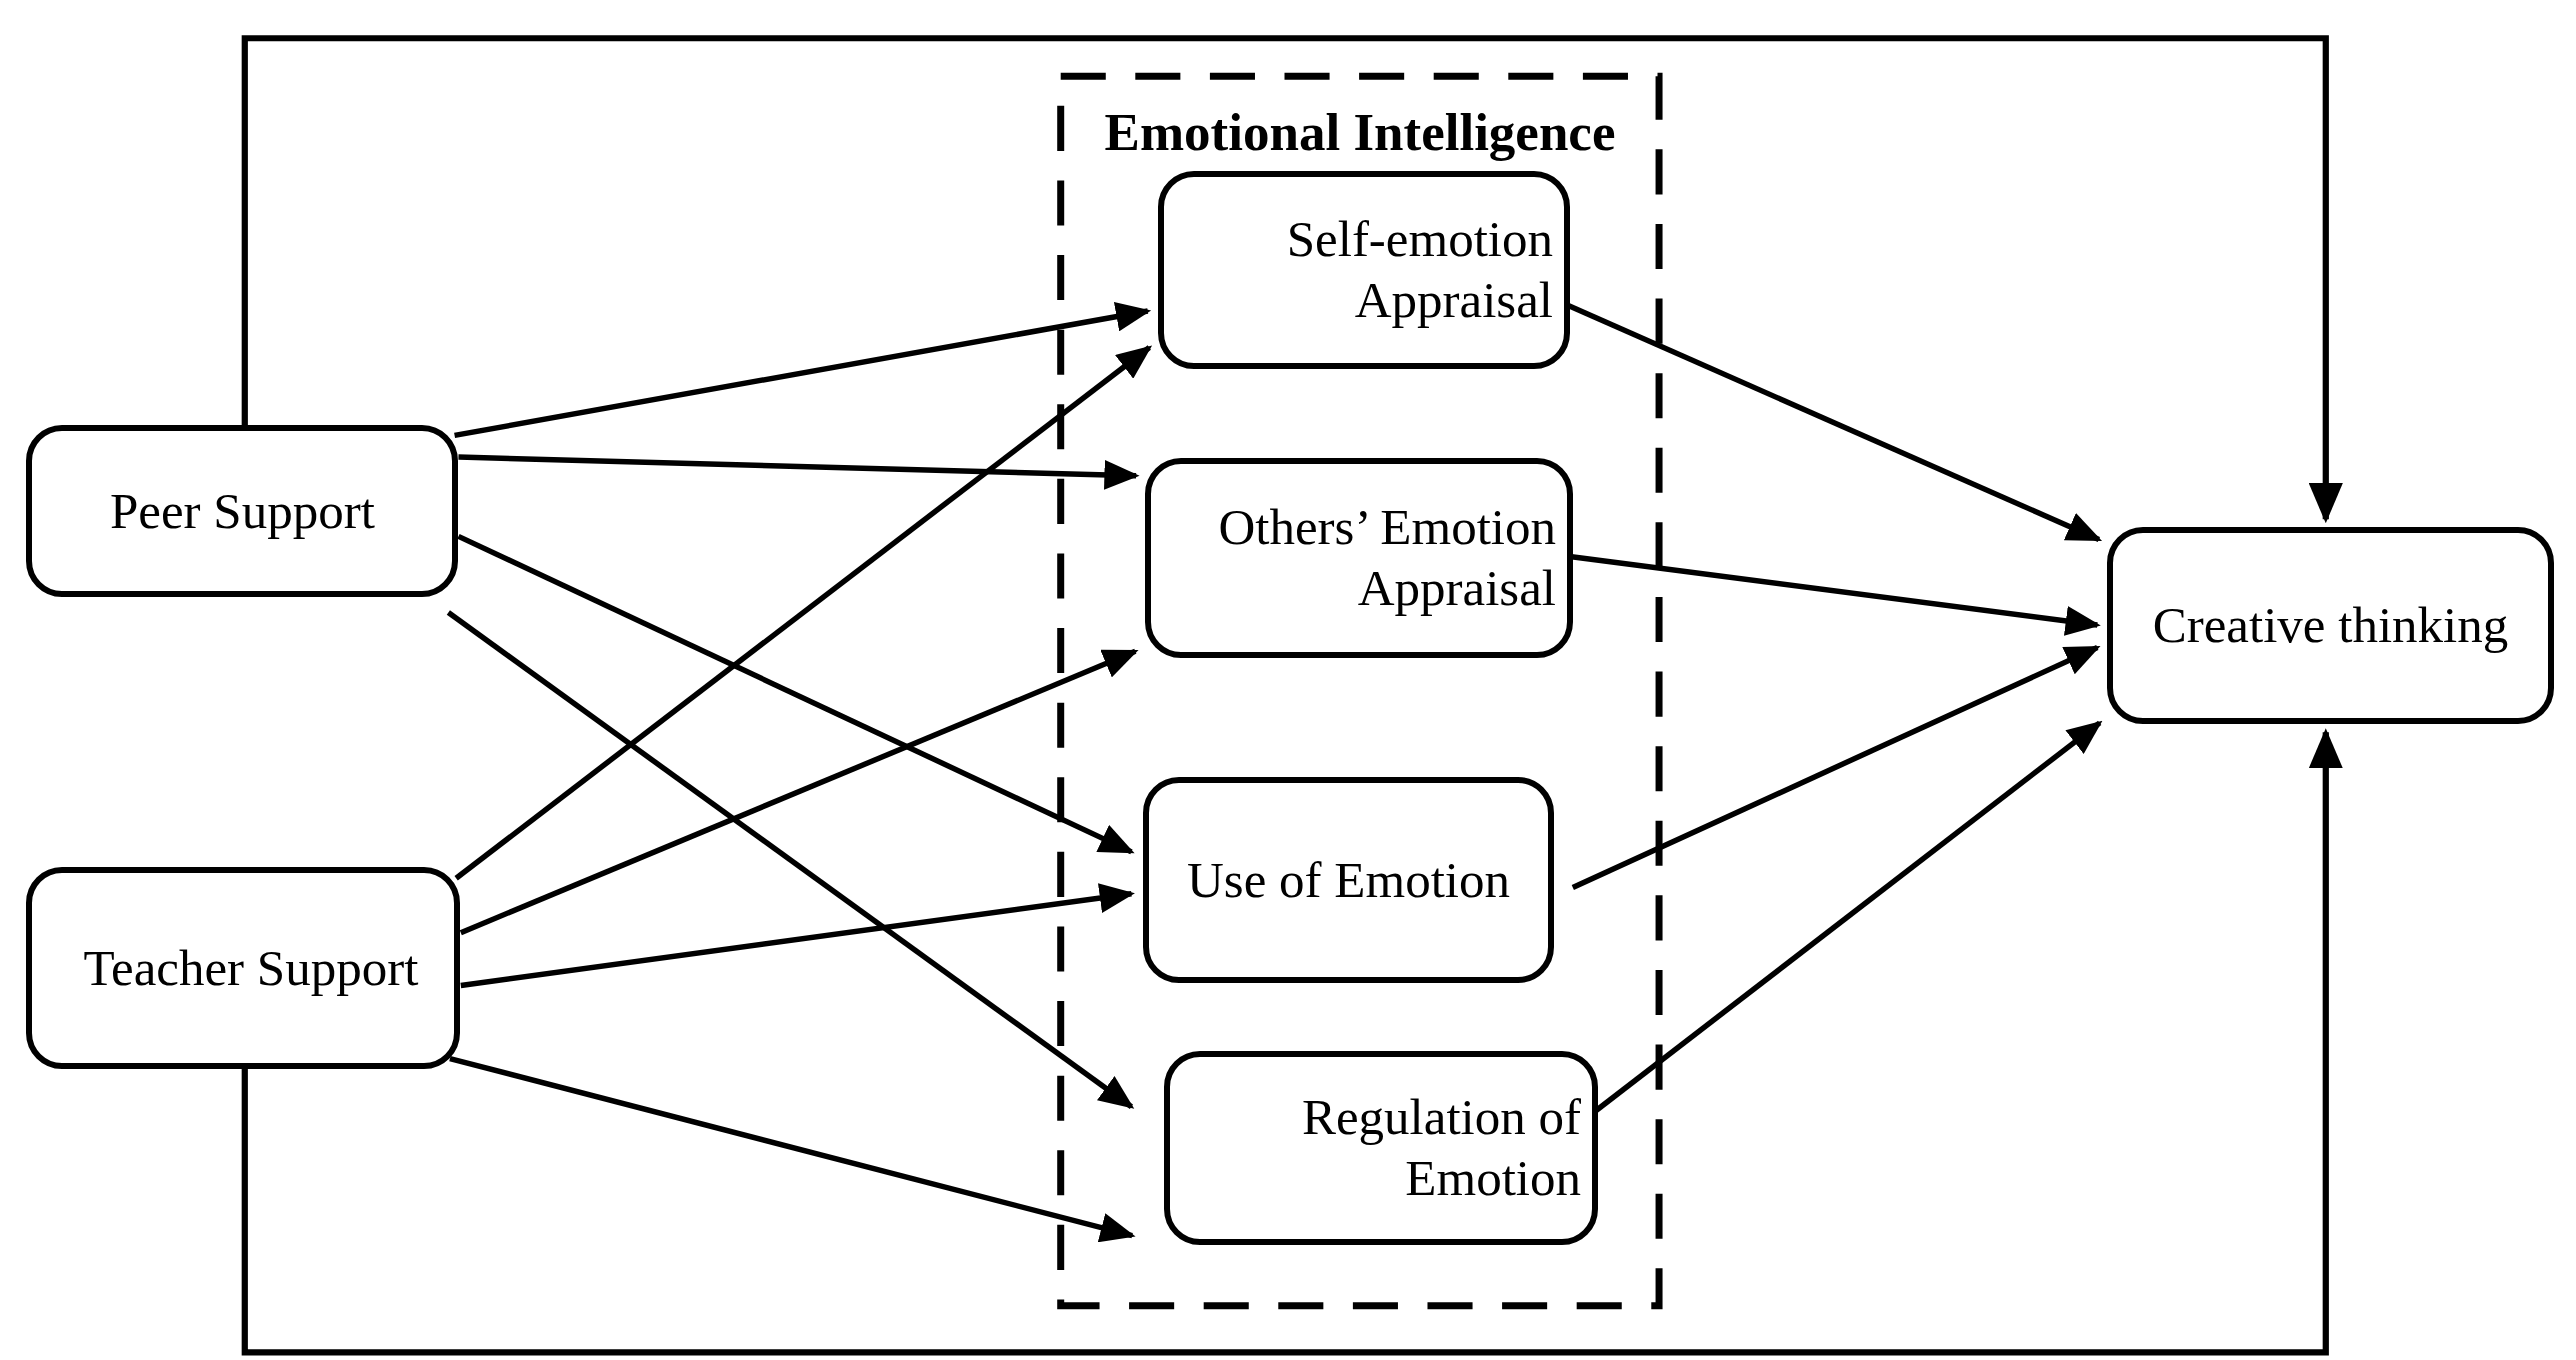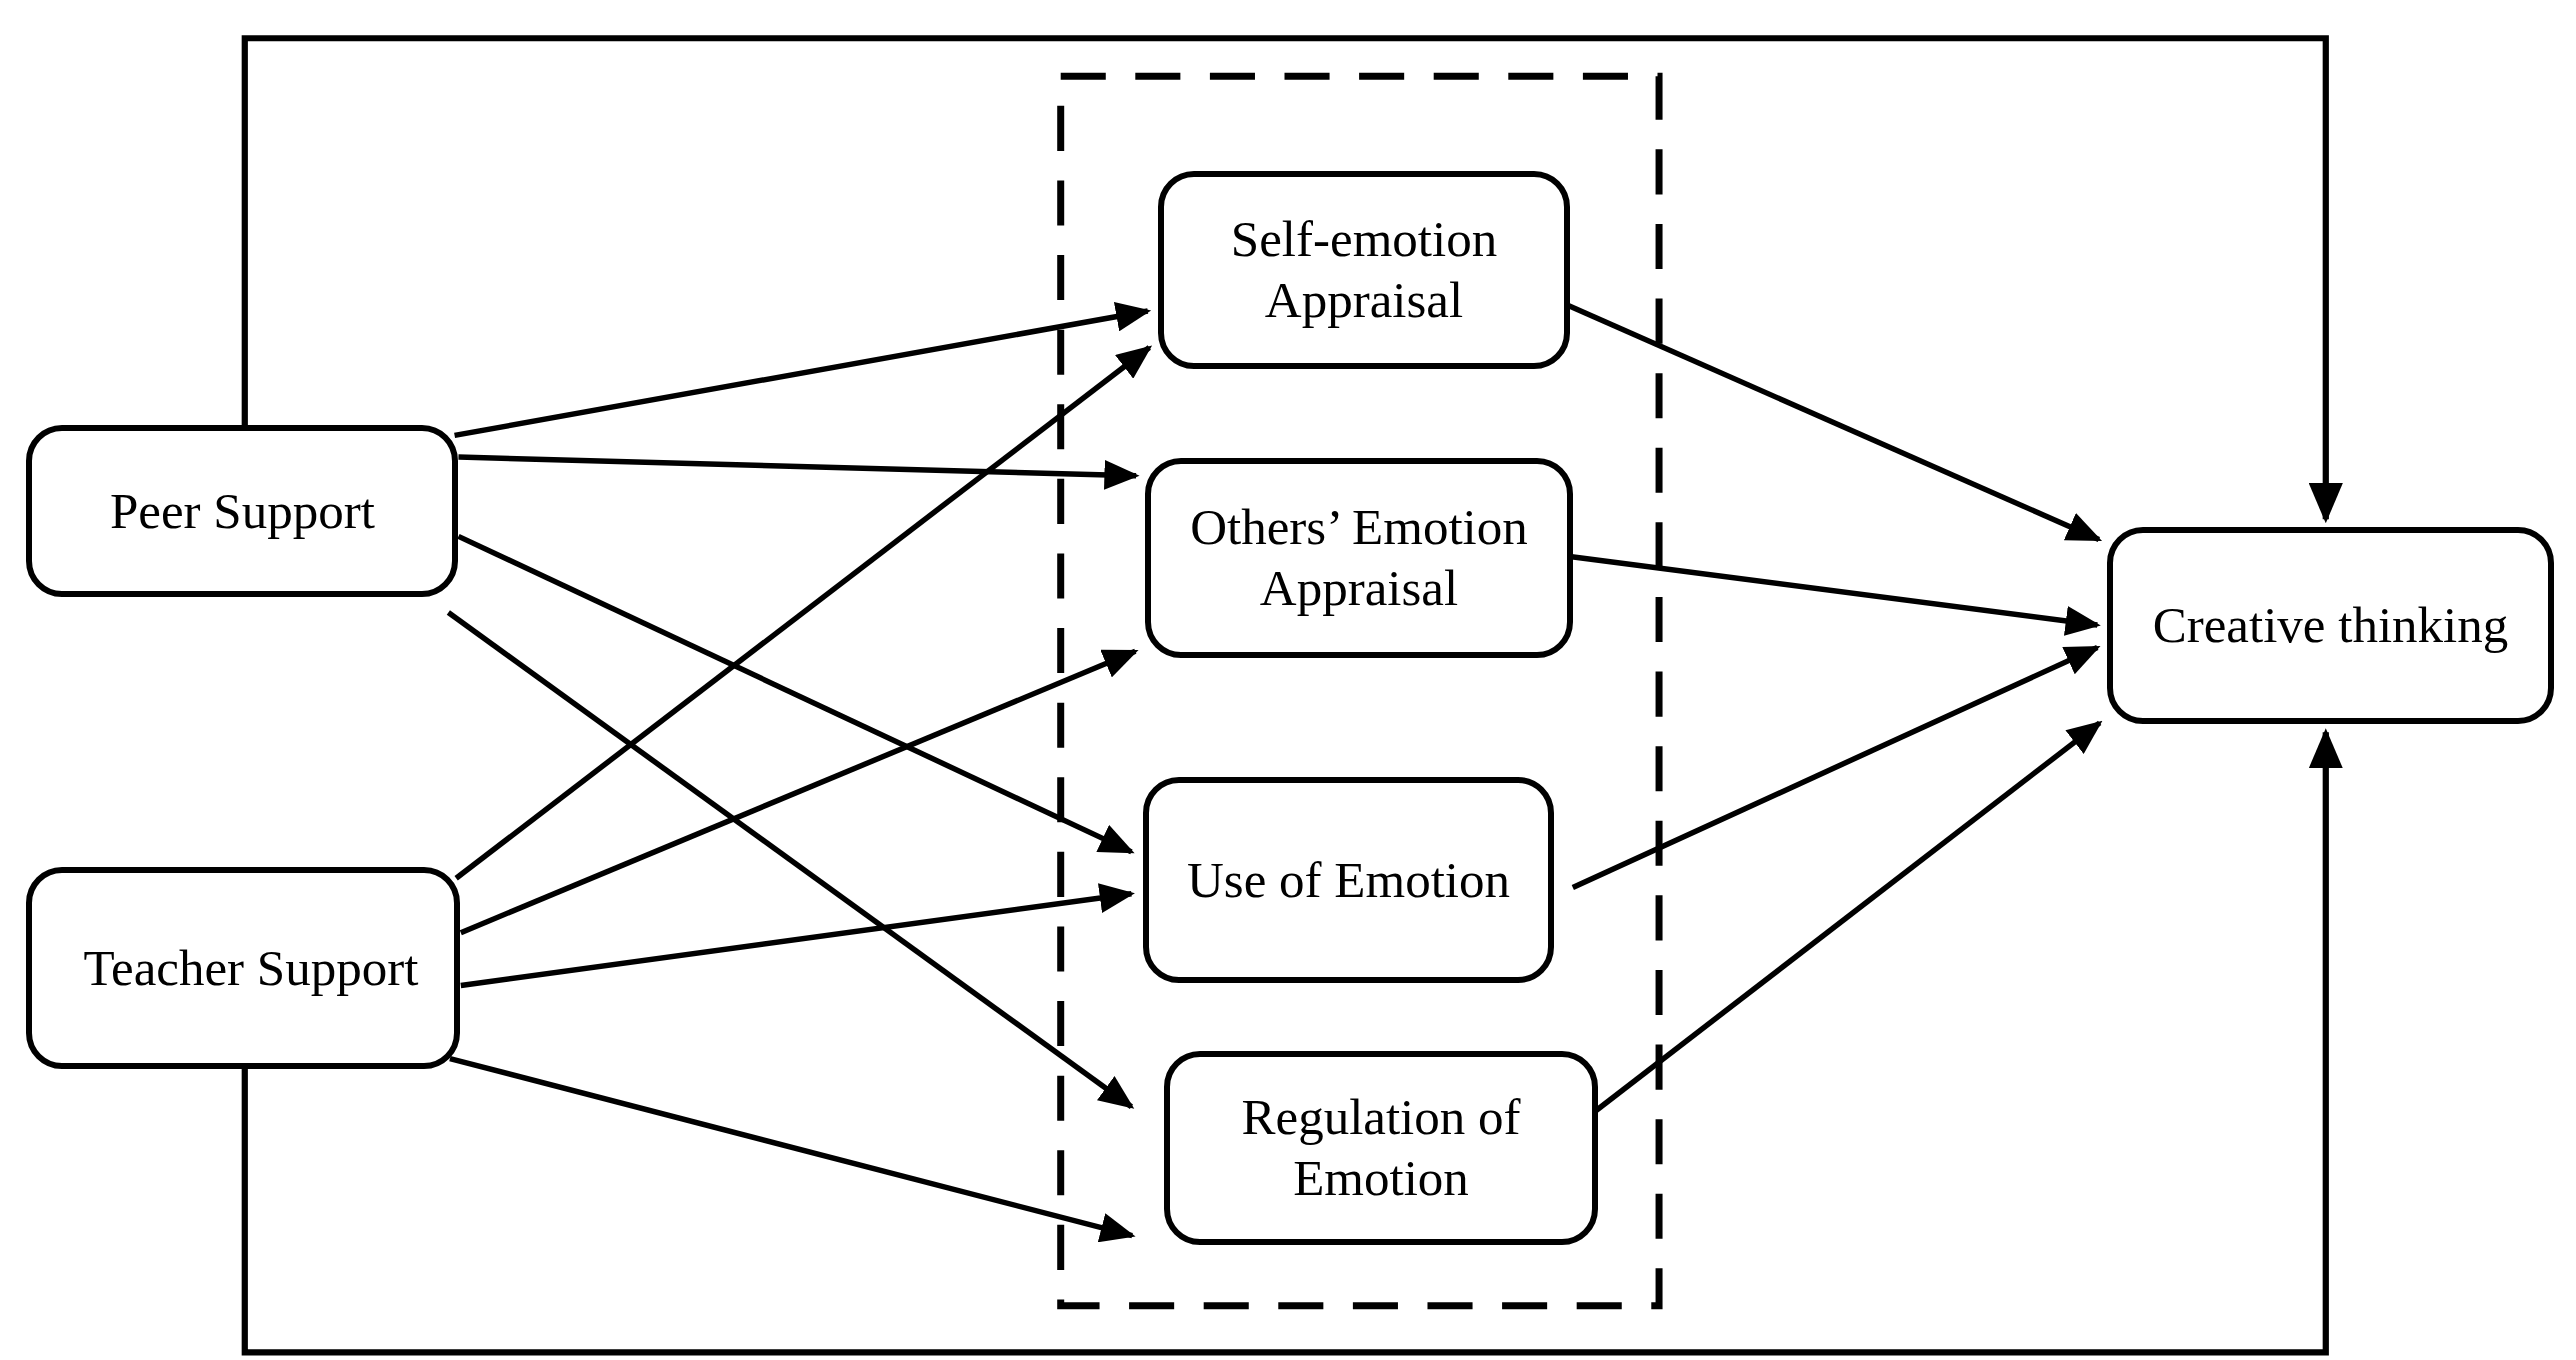--- a/index.html
+++ b/index.html
@@ -25,21 +25,21 @@
   }
   .node {
     position: absolute;
     box-sizing: border-box;
     border: 6.2px solid #000000;
     border-radius: 36px;
     background: #ffffff;
     display: flex;
     align-items: center;
     justify-content: center;
-    text-align: center;
+    text-align: right;
     font-size: 51px;
     line-height: 61px;
     padding: 0 11px;
   }
   .node-peer        { left: 26.4px;   top: 425px;  width: 432px; height: 172px; }
   .node-teacher     { left: 26.4px;   top: 867px; width: 434px; height: 202px; padding-left: 26px; }
   .node-self        { left: 1158px; top: 171px;  width: 412px; height: 198px; }
   .node-others      { left: 1145px; top: 458px;  width: 428px; height: 200px; }
   .node-use         { left: 1143px; top: 777px; width: 411px; height: 206px; }
   .node-regulation  { left: 1164px; top: 1051px; width: 434px; height: 194px; }
@@ -81,20 +81,21 @@
     <line x1="593" y1="1200" x2="1461" y2="838" stroke="#000000" stroke-width="7" marker-end="url(#ah)"></line>
     <line x1="593" y1="1268" x2="1456" y2="1150" stroke="#000000" stroke-width="7" marker-end="url(#ah)"></line>
     <line x1="579" y1="1362" x2="1457" y2="1590" stroke="#000000" stroke-width="7" marker-end="url(#ah)"></line>
 
     <line x1="2016" y1="392" x2="2701" y2="694" stroke="#000000" stroke-width="7" marker-end="url(#ah)"></line>
     <line x1="2020" y1="716" x2="2699" y2="804" stroke="#000000" stroke-width="7" marker-end="url(#ah)"></line>
     <line x1="2024" y1="1142" x2="2699" y2="833" stroke="#000000" stroke-width="7" marker-end="url(#ah)"></line>
     <line x1="2024" y1="1452" x2="2702" y2="930" stroke="#000000" stroke-width="7" marker-end="url(#ah)"></line>
   </svg>
 
+  <div class="ei-title">Emotional Intelligence</div>
 
   <div class="node node-peer">
     <span>Peer Support</span>
   </div>
 
   <div class="node node-teacher">
     <span>Teacher Support</span>
   </div>
 
   <div class="node node-self">

